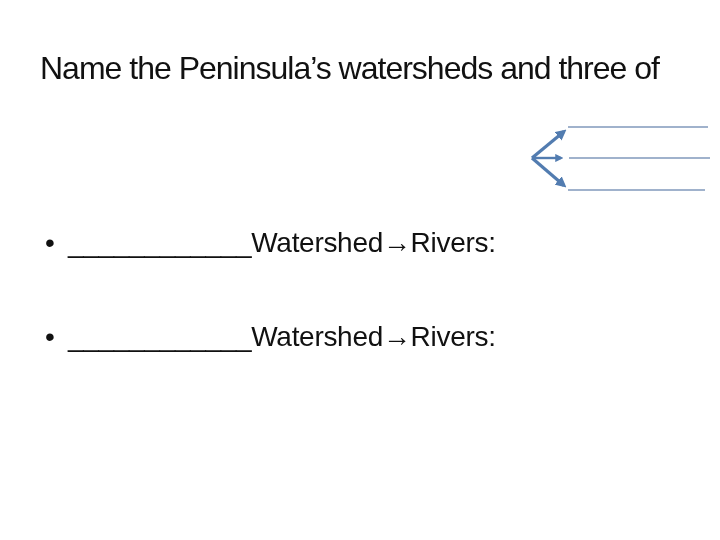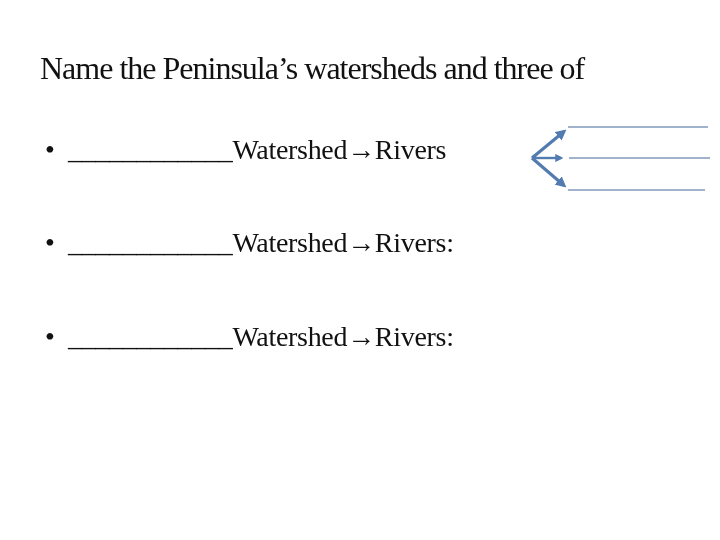--- a/index.html
+++ b/index.html
@@ -1,20 +1,20 @@
 <!DOCTYPE html>
 <html><head>
 <meta charset="utf-8">
 <style>
   html,body { margin:0; padding:0; }
   body { background:#ffffff; }
   .slide {
     position:relative; width:720px; height:402px; overflow:hidden;
     background:#ffffff; color:#111111;
-    font-family:Liberation Serif, serif;
+    font-family:Liberation Sans, sans-serif;
   }
   .title {
     position:absolute; left:40px; top:51px; width:640px;
     font-size:32px; line-height:35px; letter-spacing:-1px;
     color:#111111; white-space:nowrap;
   }
   .bullet-row {
     position:absolute; left:45px; white-space:nowrap;
     font-size:28px; line-height:28px; letter-spacing:-0.3px; color:#111111;
   }
@@ -26,23 +26,20 @@
 </style>
 </head>
 <body>
 
 <div class="slide" style="background: rgb(255, 255, 255);">
 
   <div class="title">
     <div>Name the Peninsula’s watersheds and three of</div>
   </div>
 
-  <div class="bullet-row r1">
-    <span class="bullet-dot">•</span><span>____________Watershed→Rivers</span>
-  </div>
 
   <div class="bullet-row r2">
     <span class="bullet-dot">•</span><span>____________Watershed→Rivers:</span>
   </div>
 
   <div class="bullet-row r3">
     <span class="bullet-dot">•</span><span>____________Watershed→Rivers:</span>
   </div>
 
   <svg class="branch-arrows" viewBox="0 0 195 80" xmlns="http://www.w3.org/2000/svg">

